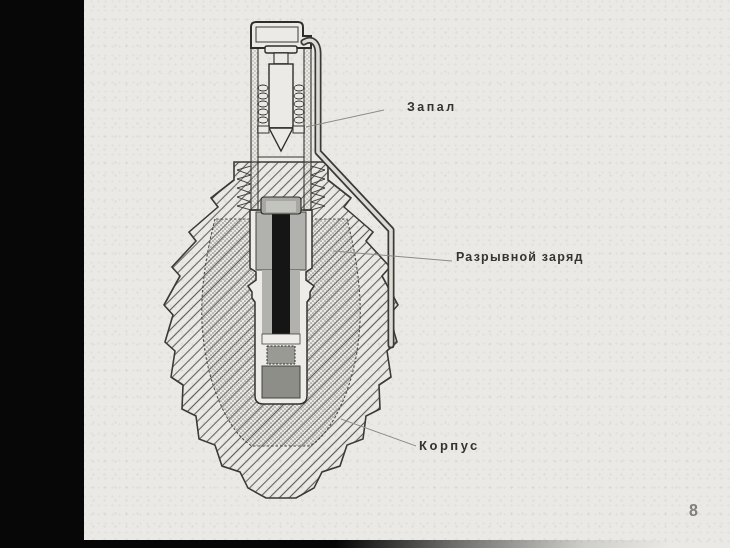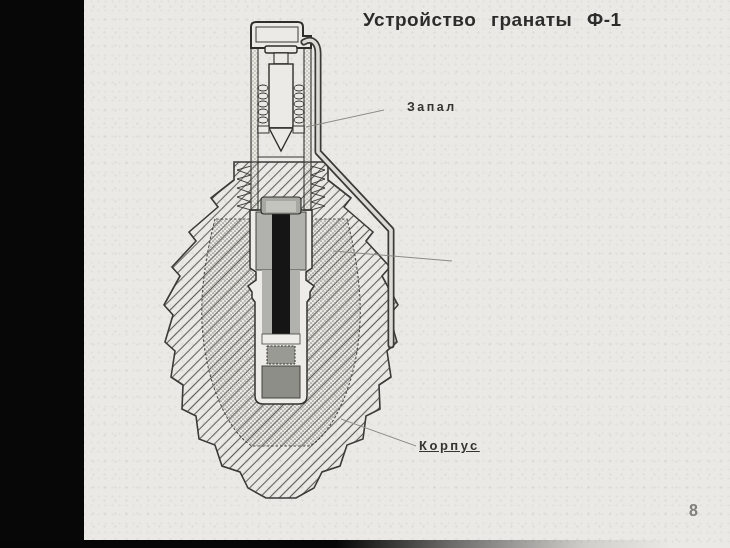--- a/index.html
+++ b/index.html
@@ -13,21 +13,21 @@
     background-size:11px 13px,7px 9px;
     background-position:0 0,4px 6px;}
   .frame-left{position:absolute;left:0;top:0;width:84px;height:548px;background:#070707;}
   .frame-bottom{position:absolute;left:0;bottom:0;width:730px;height:8px;
     background:linear-gradient(to right,#060606 0%,#060606 46%,rgba(6,6,6,.55) 62%,rgba(6,6,6,.12) 80%,rgba(6,6,6,0) 92%);}
   .title{position:absolute;left:363px;top:9px;font-size:19px;font-weight:bold;
     color:#2c2c2a;letter-spacing:.5px;word-spacing:9px;white-space:nowrap;}
   .lbl{position:absolute;font-weight:bold;color:#35352f;white-space:nowrap;}
   .lbl-zapal{left:407px;top:100px;font-size:12.5px;letter-spacing:2.5px;}
   .lbl-charge{left:456px;top:250px;font-size:12.5px;letter-spacing:1.2px;}
-  .lbl-korpus{left:419px;top:438px;font-size:13px;letter-spacing:2.5px;text-decoration:underline;}
+  .lbl-korpus{left:419px;top:438px;font-size:13px;letter-spacing:2.5px;}
   .pagenum{position:absolute;left:689px;top:502px;font-size:16px;font-weight:600;color:#80807c;}
   svg.diagram{position:absolute;left:0;top:0;}
 </style>
 </head>
 <body>
 
 <div class="stage">
 
   <svg class="diagram" width="730" height="548" viewBox="0 0 730 548">
     <defs>
@@ -113,20 +113,20 @@
       <path d="M304,42 C313,37 318,44 318,53 L318,152 L391,230 L391,345" fill="none" stroke="#dcdbd6" stroke-width="3.6" stroke-linecap="round" stroke-linejoin="round"></path>
     </g>
 
     <g stroke="#8c8b85" stroke-width="1">
       <line x1="306" y1="127" x2="384" y2="110"></line>
       <line x1="333" y1="251" x2="452" y2="261"></line>
       <line x1="341" y1="419" x2="416" y2="446"></line>
     </g>
   </svg>
 
-  <div class="title">Устройство гранаты Ф-1</div>
   <div class="lbl lbl-zapal">Запал</div>
+  <div class="lbl lbl-charge">Разрывной заряд</div>
   <div class="lbl lbl-korpus">Корпус</div>
   <div class="pagenum">8</div>
 
   <div class="frame-left"></div>
   <div class="frame-bottom"></div>
 </div>
 
 </body></html>

